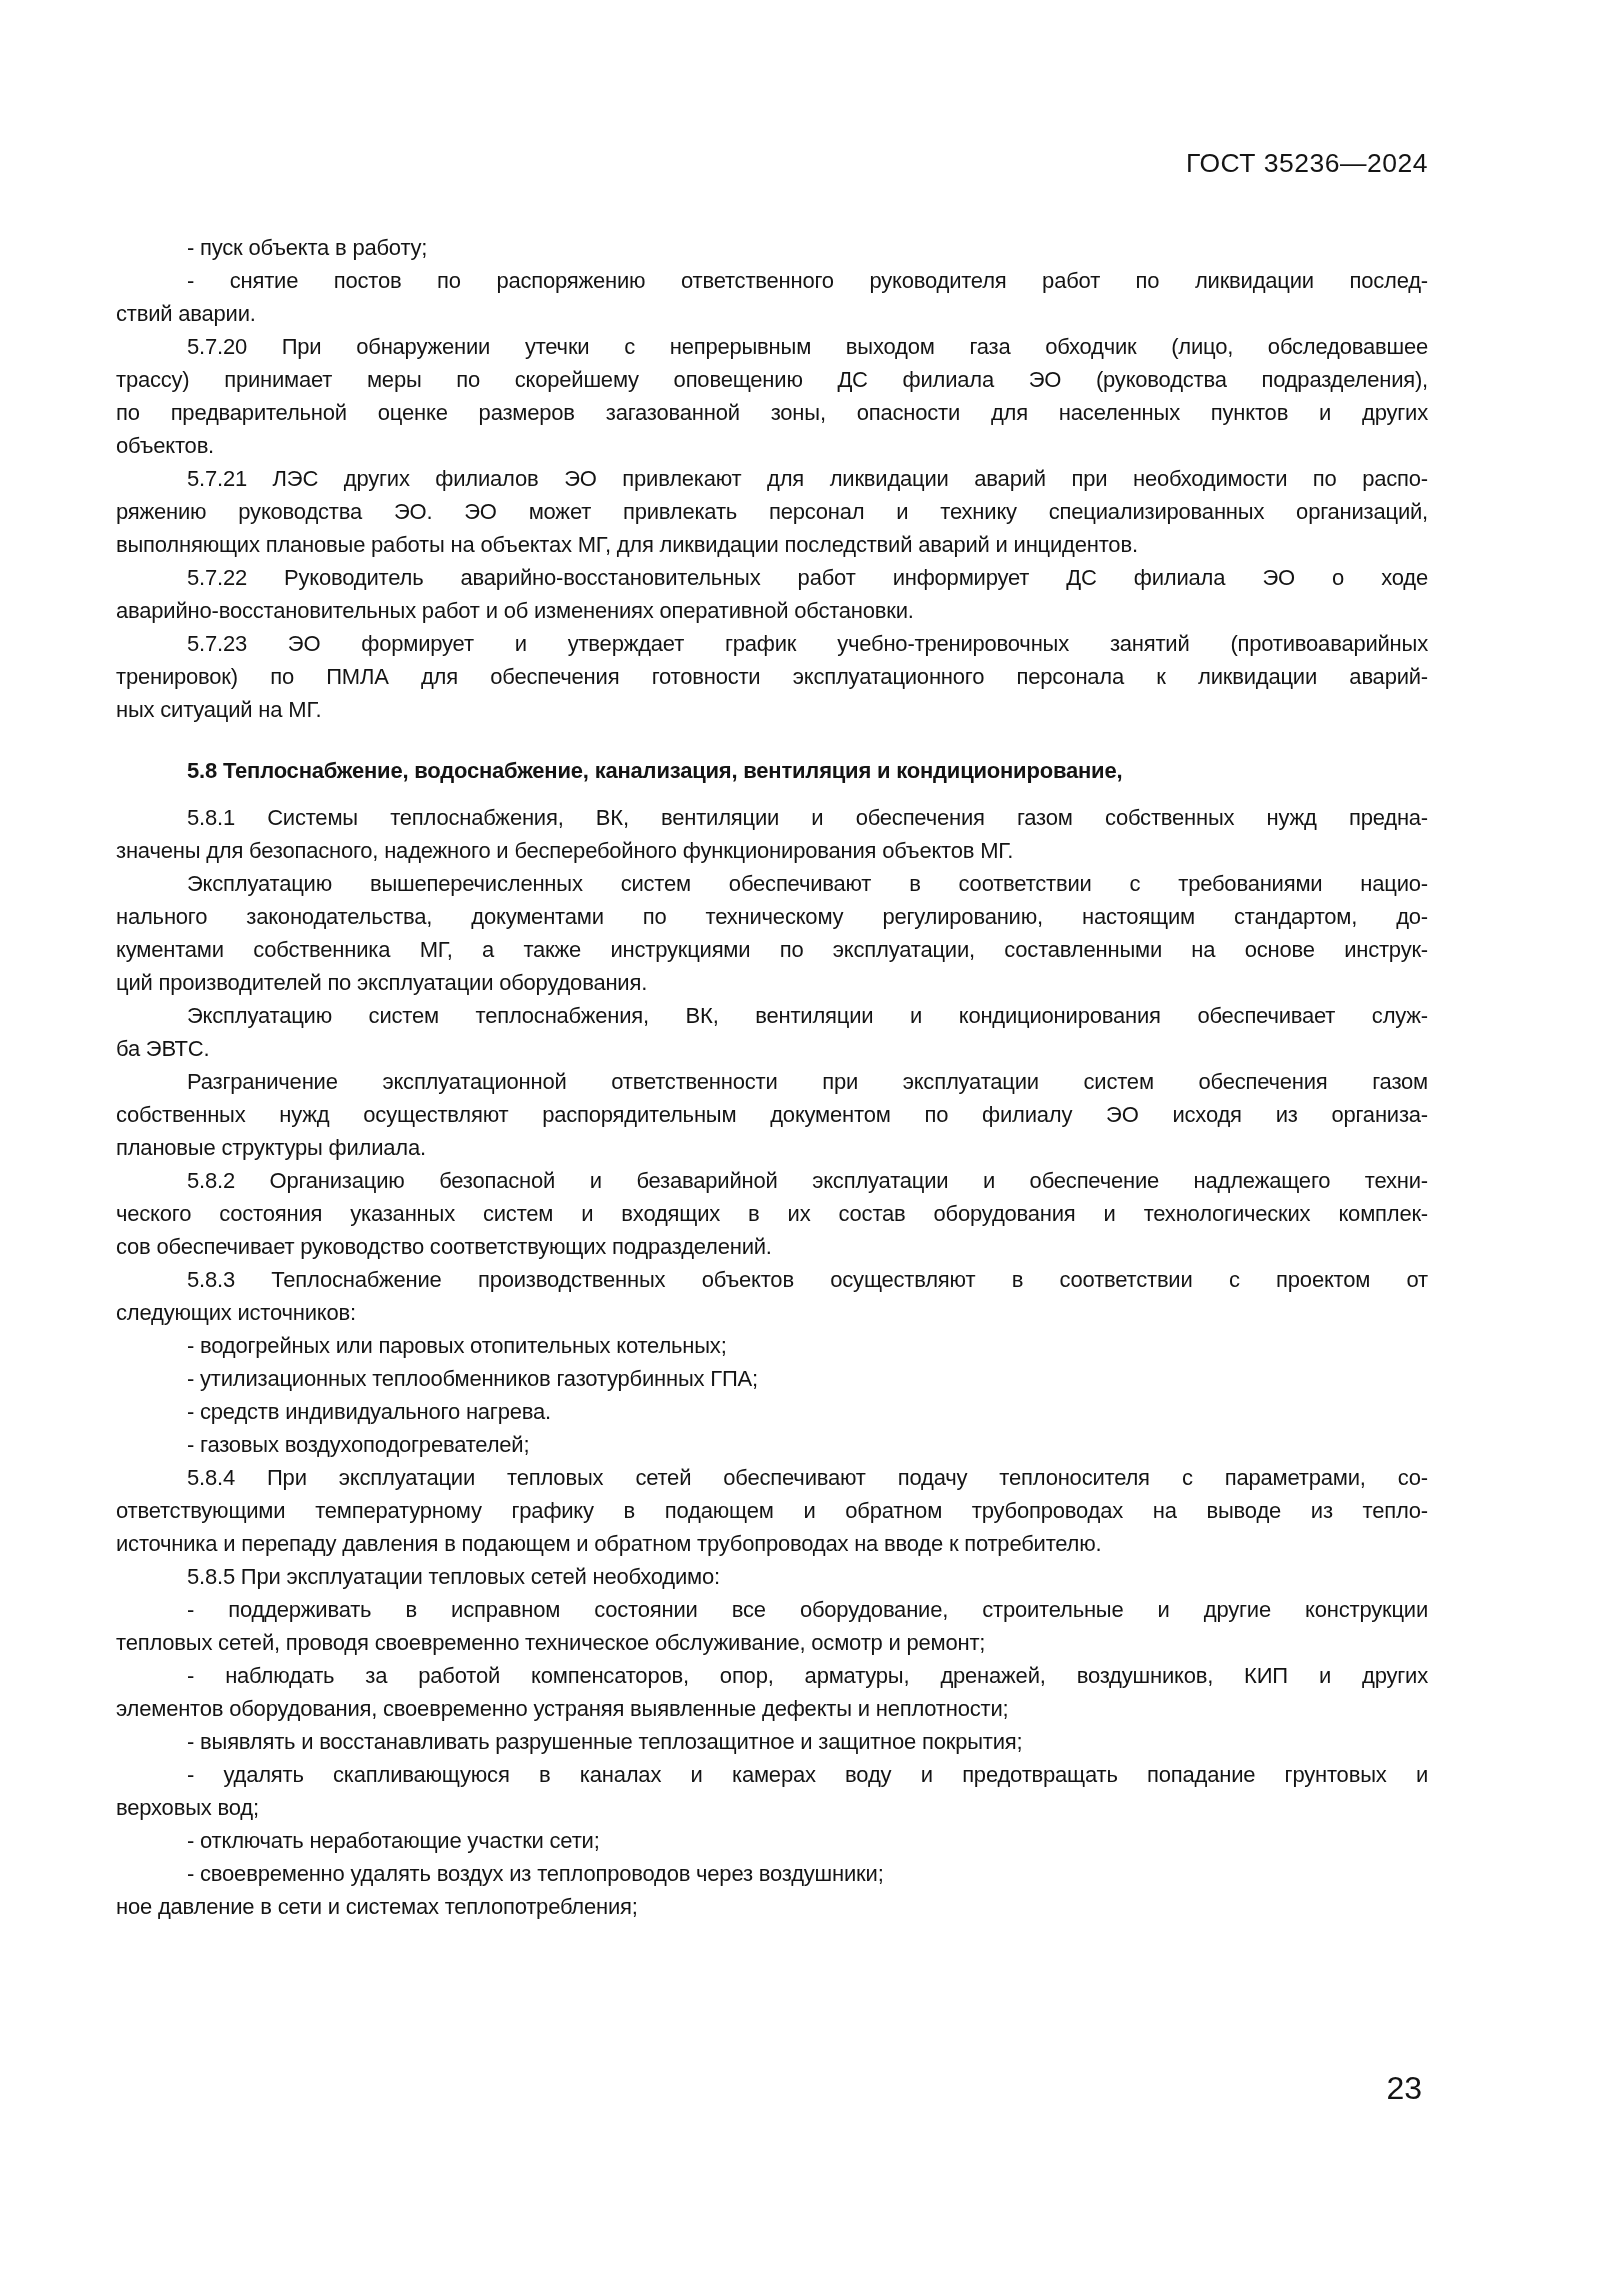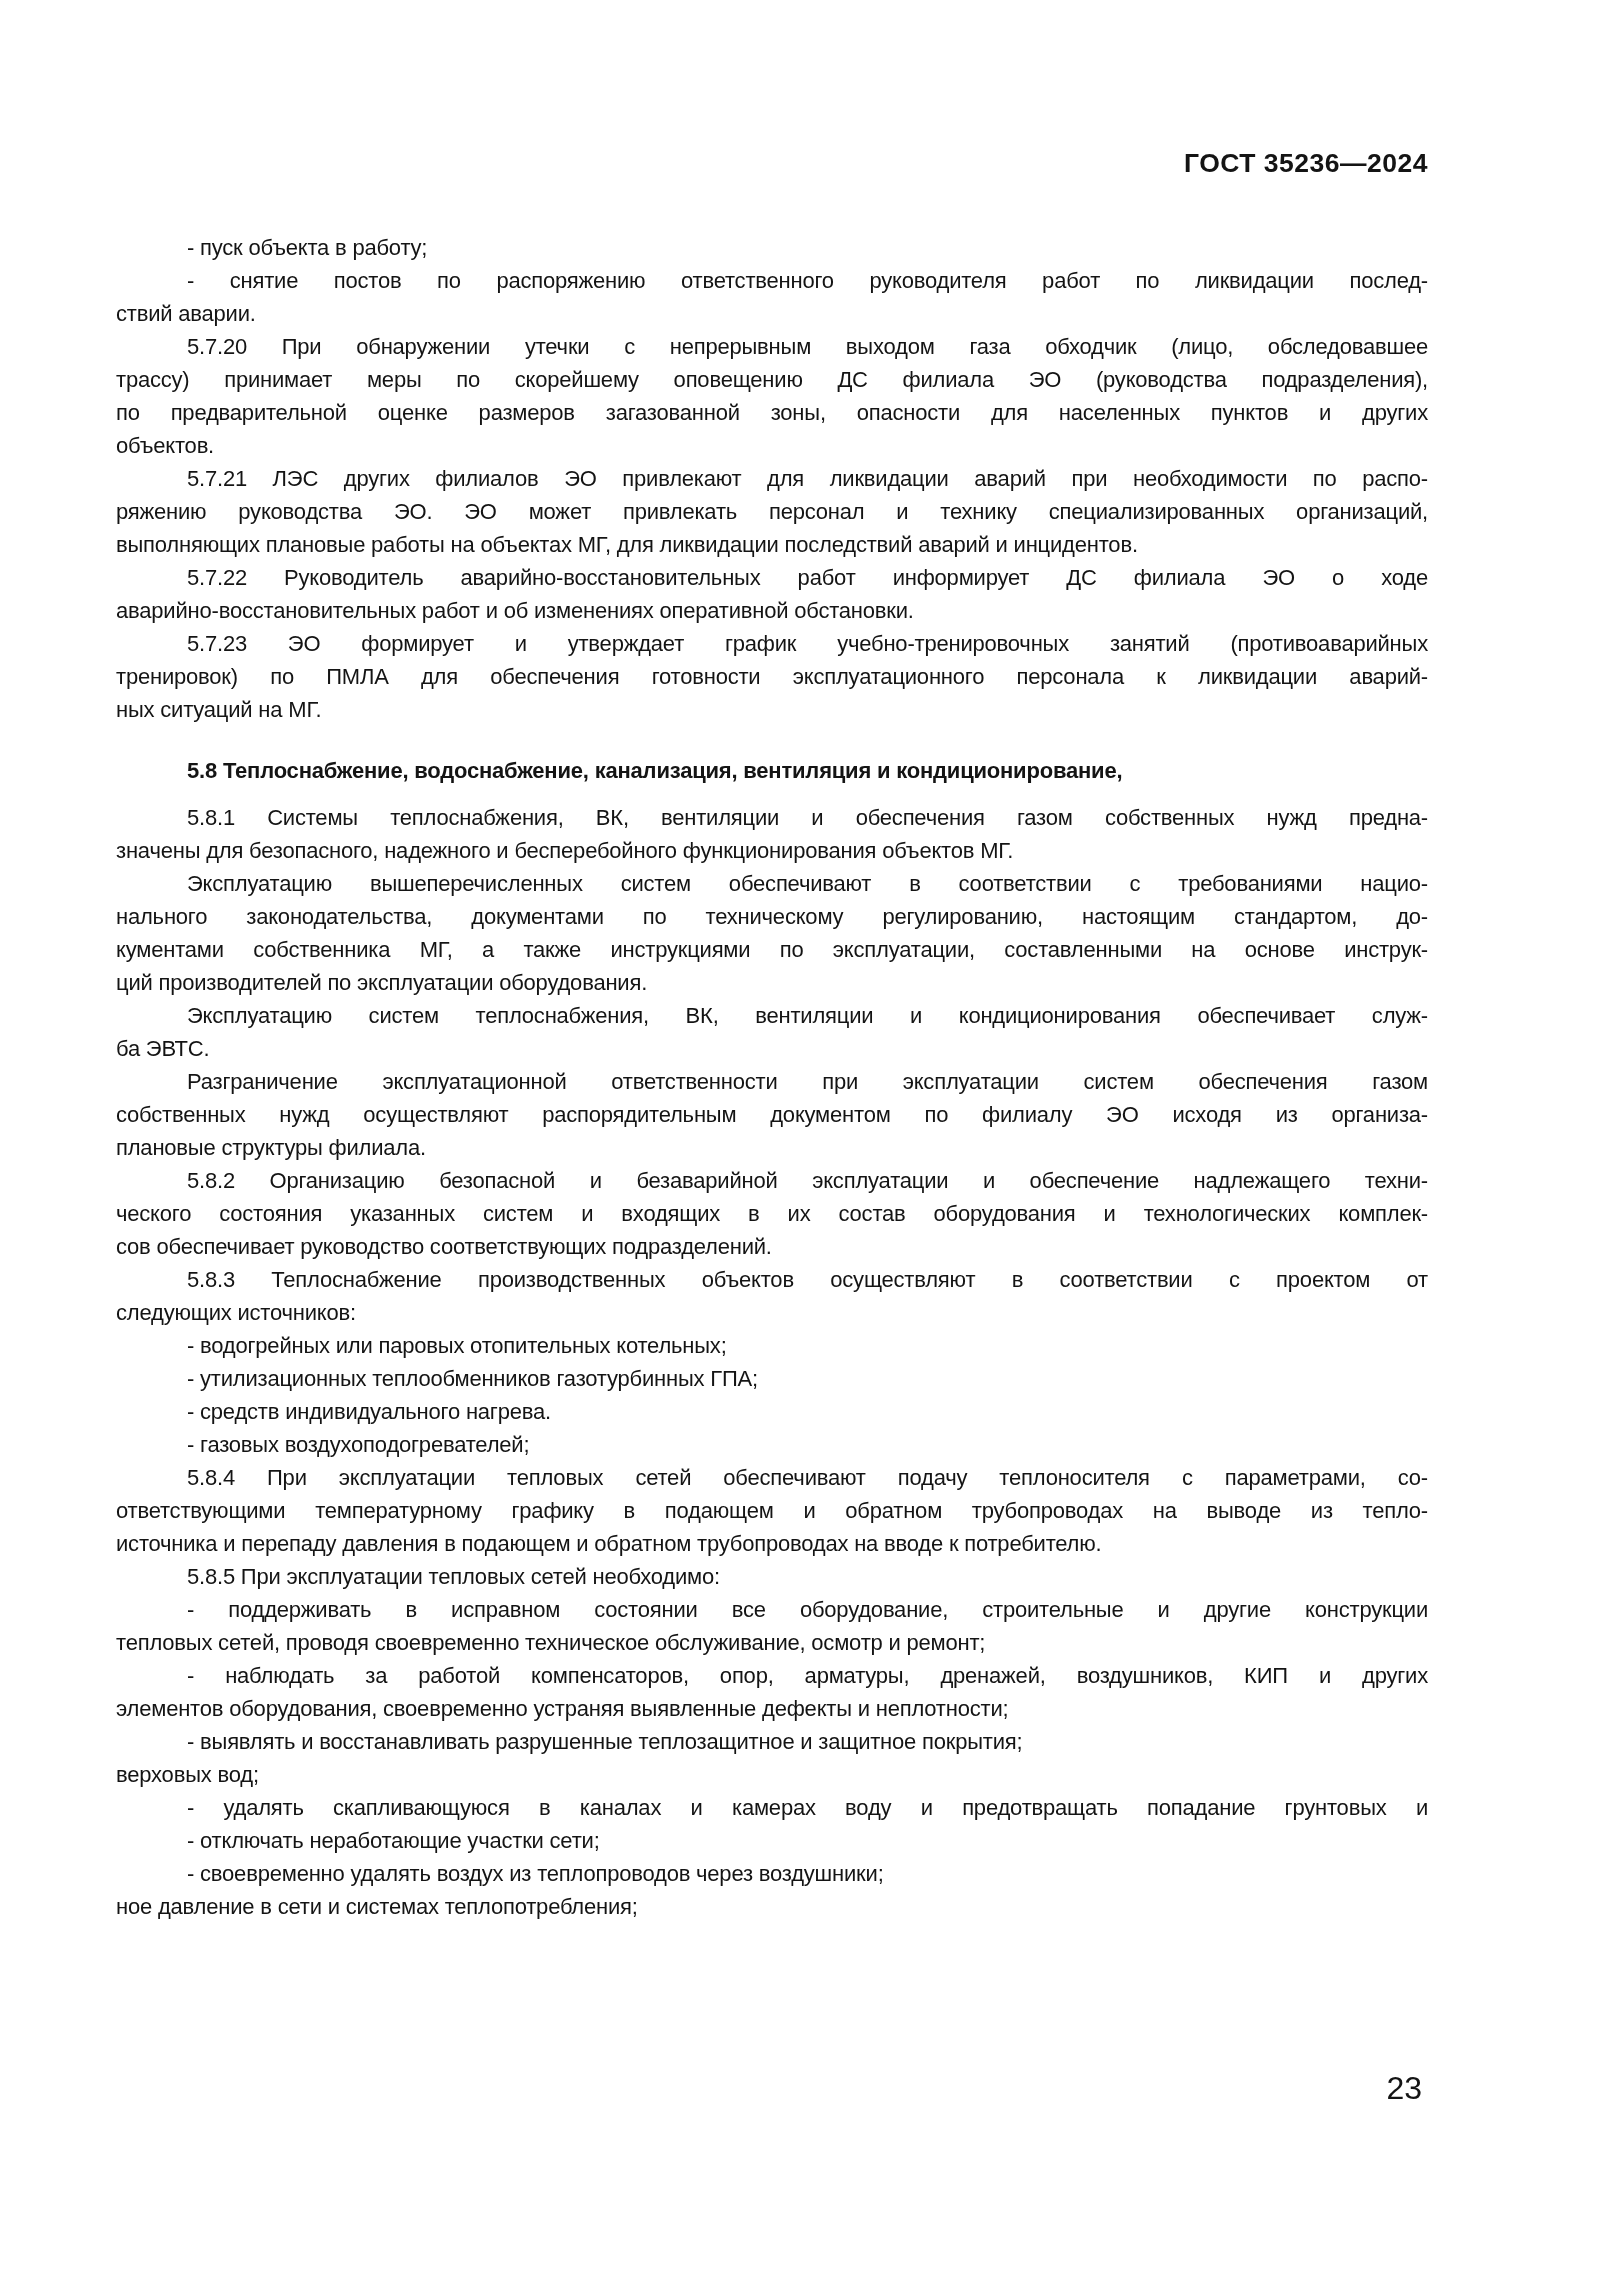--- a/index.html
+++ b/index.html
@@ -10,21 +10,21 @@
     background:#ffffff;
     overflow:hidden;
     color:#141414;
     font-family:"Liberation Sans","DejaVu Sans",sans-serif;
   }
   .doc-header{
     position:absolute;
     top:148px;
     right:193px;
     font-size:26.5px;
-    font-weight:700;
+    font-weight:400;
     letter-spacing:0.5px;
     white-space:nowrap;
   }
   .text-col{
     position:absolute;
     left:116px;
     top:231px;
     width:1312px;
     font-size:22px;
     line-height:33px;
@@ -142,22 +142,22 @@
         <div class="line last">тепловых сетей, проводя своевременно техническое обслуживание, осмотр и ремонт;</div>
       </div>
       <div class="para">
         <div class="line first">- наблюдать за работой компенсаторов, опор, арматуры, дренажей, воздушников, КИП и других</div>
         <div class="line last">элементов оборудования, своевременно устраняя выявленные дефекты и неплотности;</div>
       </div>
       <div class="para">
         <div class="line first last">- выявлять и восстанавливать разрушенные теплозащитное и защитное покрытия;</div>
       </div>
       <div class="para">
+        <div class="line first">- удалять скапливающуюся в каналах и камерах воду и предотвращать попадание грунтовых и</div>
         <div class="line last">верховых вод;</div>
-        <div class="line first">- удалять скапливающуюся в каналах и камерах воду и предотвращать попадание грунтовых и</div>
       </div>
       <div class="para">
         <div class="line first last">- отключать неработающие участки сети;</div>
       </div>
       <div class="para">
         <div class="line first last">- своевременно удалять воздух из теплопроводов через воздушники;</div>
       </div>
       <div class="para">
         <div class="line last">ное давление в сети и системах теплопотребления;</div>
       </div>

